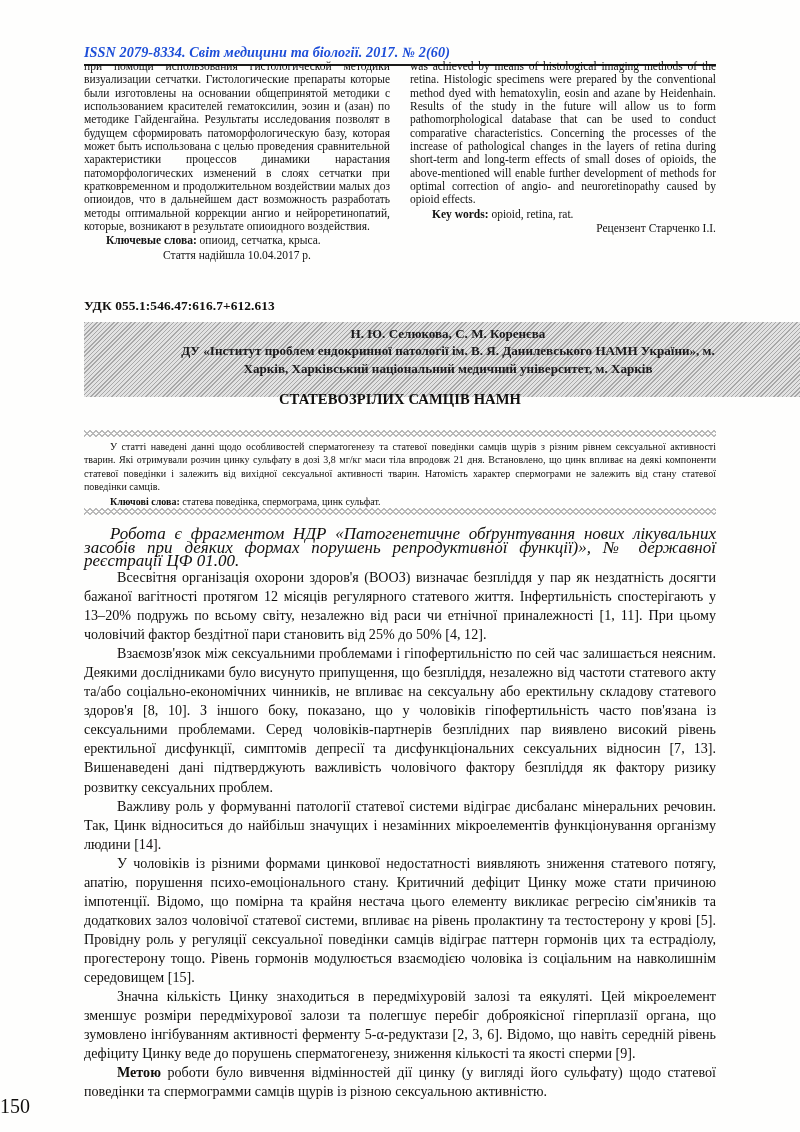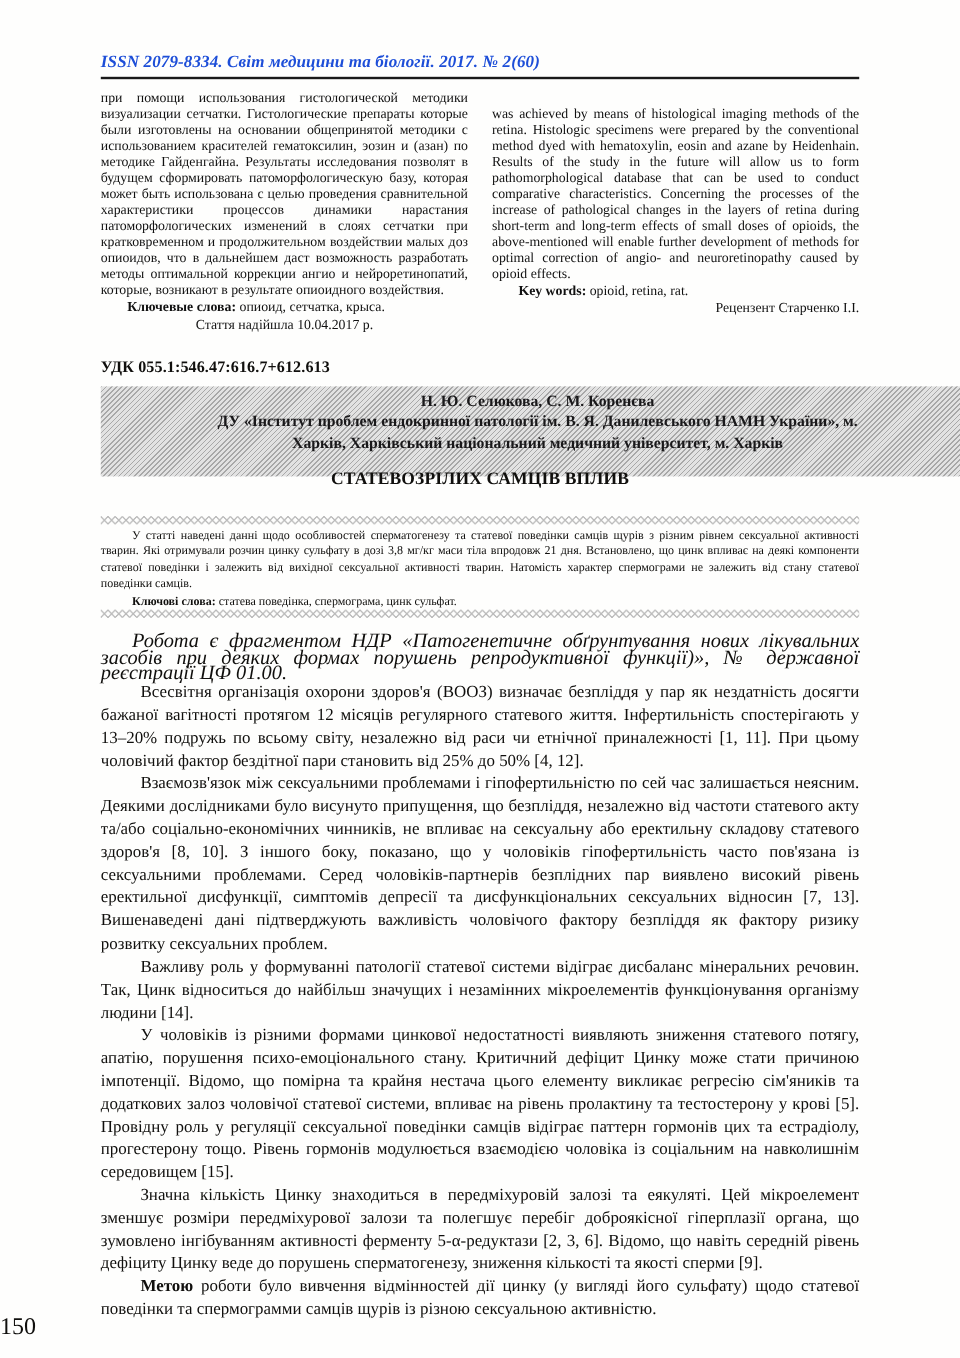--- a/index.html
+++ b/index.html
@@ -39,25 +39,24 @@
   .runhead .rh-rule {
     margin-top: 3px;
     border-top: 2.2px solid #1a1a1a;
     height: 0;
   }
 
   
   .cols {
     position: absolute;
     left: 84px;
-    top: 76px;
+    top: 60px;
     width: 632px;
     display: flex;
     gap: 20px;
-    align-items: center;
   }
   .col {
     width: 306px;
   }
   .col p {
     margin: 0;
     font-size: 11.5px;
     line-height: 13.35px;
     text-align: justify;
     text-justify: inter-word;
@@ -221,21 +220,21 @@
 
   <div class="udc">УДК 055.1:546.47:616.7+612.613</div>
 
   <div class="authors">
     <span class="a-line">Н. Ю. Селюкова, С. М. Коренєва</span>
     <span class="a-line">ДУ «Інститут проблем ендокринної патології ім. В. Я. Данилевського НАМН України», м.</span>
     <span class="a-line">Харків, Харківський національний медичний університет, м. Харків</span>
   </div>
 
   <div class="title">
-    <div>СТАТЕВОЗРІЛИХ САМЦІВ ВПЛИВ</div>
+    <div>СТАТЕВОЗРІЛИХ САМЦІВ НАМН</div>
   </div>
 
   <div class="zig zig-top"></div>
 
   <div class="abstract">
     <p class="ab-body">У статті наведені данні щодо особливостей сперматогенезу та статевої поведінки самців щурів з різним рівнем сексуальної активності тварин. Які отримували розчин цинку сульфату в дозі 3,8 мг/кг маси тіла впродовж 21 дня. Встановлено, що цинк впливає на деякі компоненти статевої поведінки і залежить від вихідної сексуальної активності тварин. Натомість характер спермограми не залежить від стану статевої поведінки самців.</p>
     <p class="ab-kw"><b>Ключові слова:</b><span> статева поведінка, спермограма, цинк сульфат.</span></p>
   </div>
 
   <div class="zig zig-bottom"></div>

